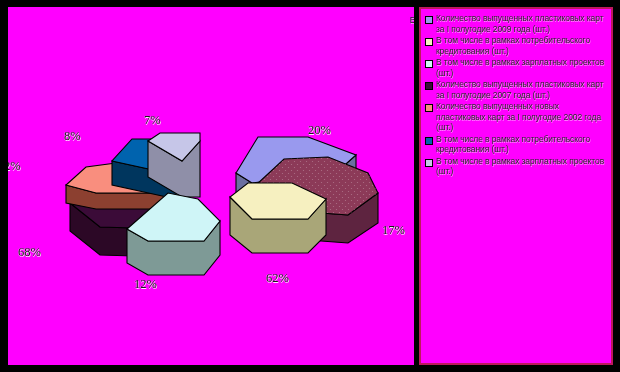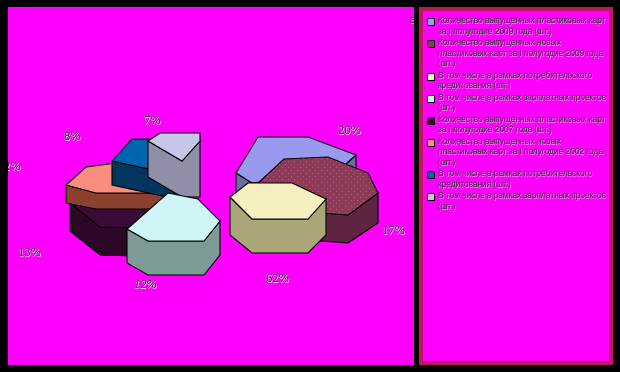--- a/index.html
+++ b/index.html
@@ -40,21 +40,21 @@
     background: #000000;
   }
   
   #legend-panel {
     position: absolute;
     left: 419px;
     top: 7px;
     width: 194px;
     height: 358px;
     background: #FF00FF;
-    border: 4px solid #be185d;
+    border: 2px solid #be185d;
     box-sizing: border-box;
     padding: 4px 2px 2px 4px;
     overflow: hidden;
   }
   .legend-item {
     display: flex;
     align-items: flex-start;
     margin-bottom: 1px;
   }
   .legend-swatch {
@@ -159,43 +159,39 @@
         <path d="M 248,178 L 286,204 L 340,208 L 370,186 L 360,166 L 320,150 L 276,152 Z" fill="#8C3A58" stroke="#000000" stroke-width="1.1"></path>
         <path d="M 248,178 L 286,204 L 340,208 L 370,186 L 360,166 L 320,150 L 276,152 Z" fill="url(#dots)"></path>
       </g>
 
       <g>
         <path d="M 222,190 L 222,228 L 244,246 L 300,246 L 318,228 L 318,192 L 300,212 L 244,212 Z" fill="#A9A678" stroke="#000000" stroke-width="1.1"></path>
         <path d="M 222,190 L 244,212 L 300,212 L 318,192 L 284,176 L 240,176 Z" fill="#F6F0C0" stroke="#000000" stroke-width="1.1"></path>
       </g>
     </svg>
 
-    <div class="data-label" style="left:300px; top:116px;margin-left:30px;">20%</div>
+    <div class="data-label" style="left:300px; top:116px;">20%</div>
     <div class="data-label" style="left:374px; top:216px;">17%</div>
     <div class="data-label" style="left:258px; top:264px;">62%</div>
-    <div class="data-label" style="left:126px; top:270px;font-style:italic;">12%</div>
-    <div class="data-label" style="left:10px; top:238px;">13%</div>
+    <div class="data-label" style="left:126px; top:270px;">12%</div>
+    <div class="data-label" style="left:10px; top:238px;">68%</div>
     <div class="data-label" style="left:-4px; top:152px;">2%</div>
     <div class="data-label" style="left:56px; top:122px;">8%</div>
     <div class="data-label" style="left:136px; top:106px;">7%</div>
   </div>
 
   <div id="divider"></div>
 
   <div id="legend-panel">
 
     <div class="legend-item">
       <span class="legend-swatch" style="background:#9999EE;"></span>
       <span class="legend-label">Количество выпущенных пластиковых карт за I полугодие 2009 года (шт.)</span>
     </div>
 
-    <div class="legend-item">
-      <span class="legend-swatch" style="background:#8C3A58;"></span>
-      <span class="legend-label">Количество выпущенных новых пластиковых карт за I полугодие 2009 года (шт.)</span>
-    </div>
 
     <div class="legend-item">
       <span class="legend-swatch" style="background:#F6F0C0;"></span>
       <span class="legend-label">В том числе в рамках потребительского кредитования (шт.)</span>
     </div>
 
     <div class="legend-item">
       <span class="legend-swatch" style="background:#CFF5F7;"></span>
       <span class="legend-label">В том числе в рамках зарплатных проектов (шт.)</span>
     </div>

